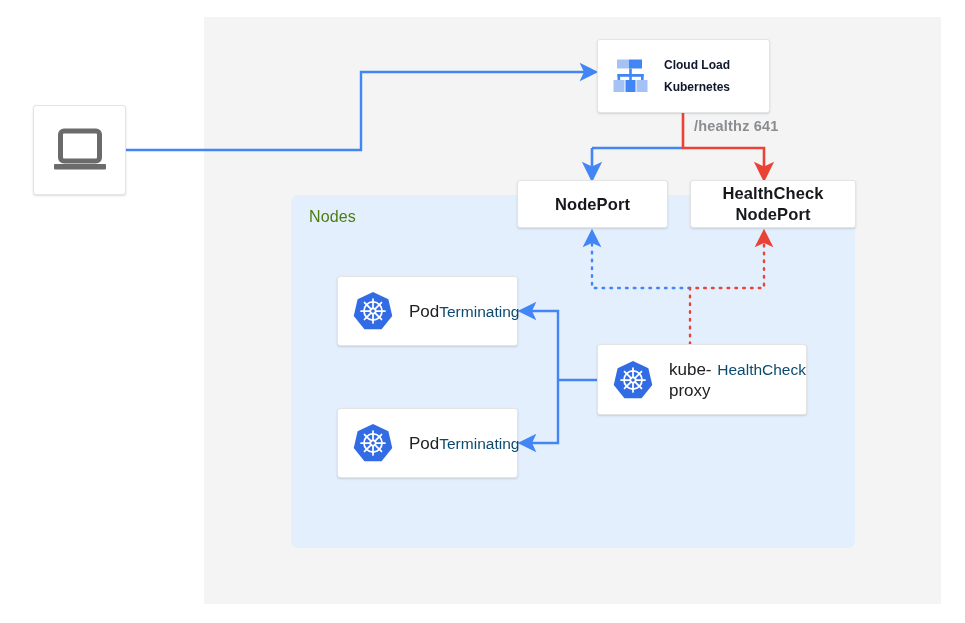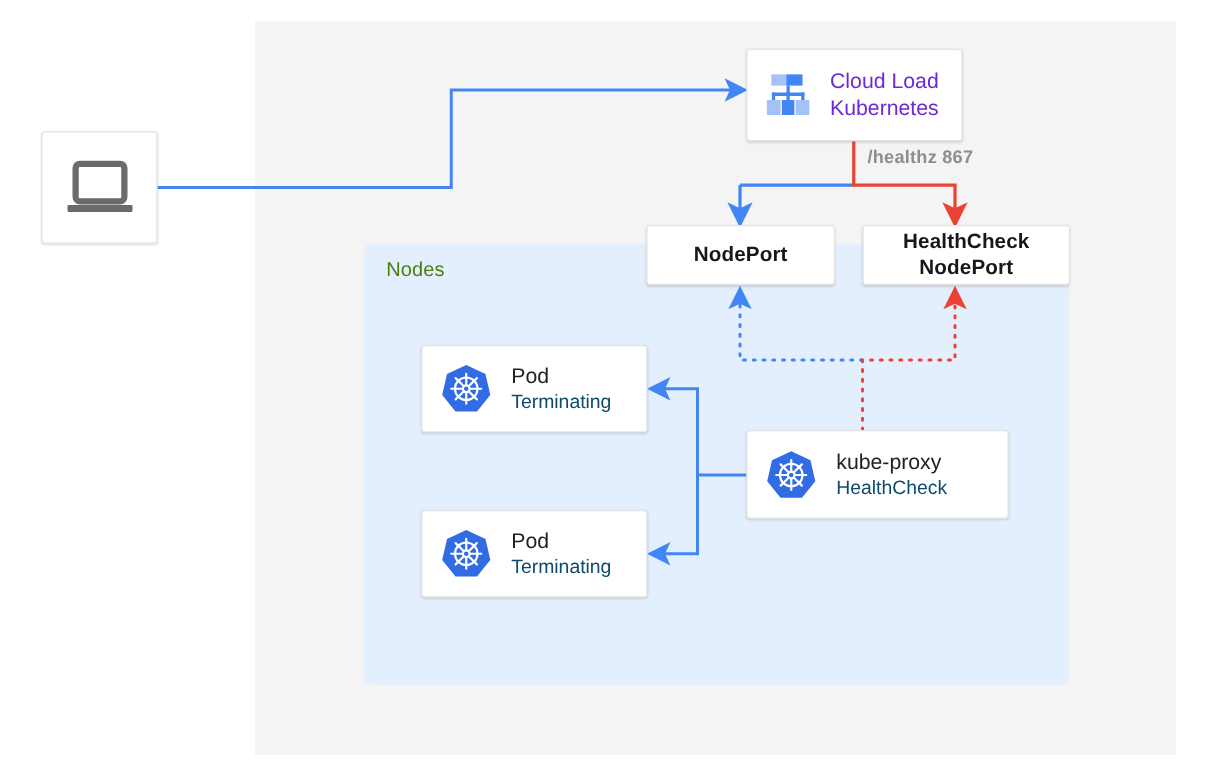--- a/index.html
+++ b/index.html
@@ -75,23 +75,24 @@
     left: 597px;
     top: 39px;
     width: 173px;
     height: 74px;
     display: flex;
     align-items: center;
     padding-left: 13px;
     gap: 13px;
   }
   .clb-text {
-    font-size: 17px;
+    font-size: 12px;
     line-height: 22px;
-    color: #6d28d9;
+    color: #0f172a;
+    font-weight: bold;
   }
 
   
   .card-nodeport {
     left: 517px;
     top: 180px;
     width: 151px;
     height: 48px;
     display: flex;
     align-items: center;
@@ -137,21 +138,21 @@
   .pod-inner {
     display: flex;
     align-items: center;
     height: 100%;
     padding-left: 14px;
     gap: 15px;
     box-sizing: border-box;
   }
   .pod-labels {
     display: flex;
-    flex-direction: column;
+    flex-direction: row;
     justify-content: center;
   }
   .pod-title {
     font-size: 17px;
     color: #202124;
     line-height: 21px;
   }
   .pod-sub {
     font-size: 15.5px;
     color: #0c4a6e;
@@ -220,21 +221,21 @@
       <path d="M690,344 L690,288 L764,288 L764,238" fill="none" stroke="#EA4335" stroke-width="2.4" stroke-dasharray="1.6 6.2" stroke-linecap="round" marker-end="url(#arrR)"></path>
     </g>
 
     <g>
       <path d="M597,380 L558,380" fill="none" stroke="#4285F4" stroke-width="2.4"></path>
       <path d="M558,380 L558,311 L527,311" fill="none" stroke="#4285F4" stroke-width="2.4" marker-end="url(#arrB)"></path>
       <path d="M558,380 L558,443 L527,443" fill="none" stroke="#4285F4" stroke-width="2.4" marker-end="url(#arrB)"></path>
     </g>
   </svg>
 
-  <div class="healthz-label">/healthz 867</div>
+  <div class="healthz-label">/healthz 641</div>
 
   <div class="card card-client">
     <svg class="icon-laptop" viewBox="0 0 54 44" xmlns="http://www.w3.org/2000/svg">
       <rect x="7.5" y="3" width="39" height="30" rx="3.5" fill="none" stroke="#6b6b6b" stroke-width="5"></rect>
       <rect x="1" y="36" width="52" height="5.5" rx="1" fill="#6b6b6b"></rect>
     </svg>
   </div>
 
   <div class="card card-clb">
     <svg class="icon-clb" viewBox="0 0 40 36" xmlns="http://www.w3.org/2000/svg">

